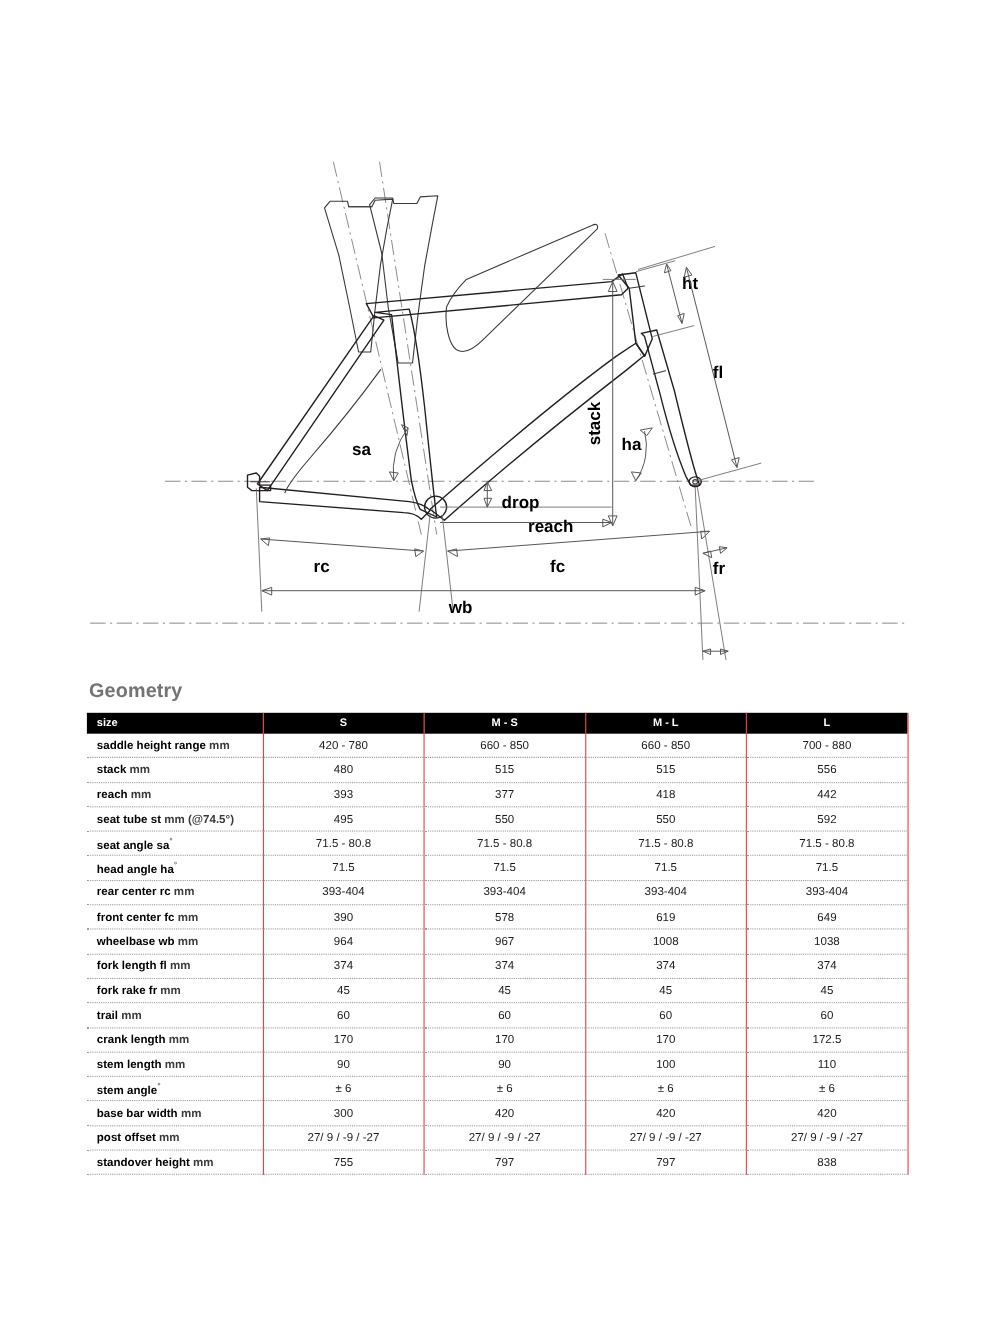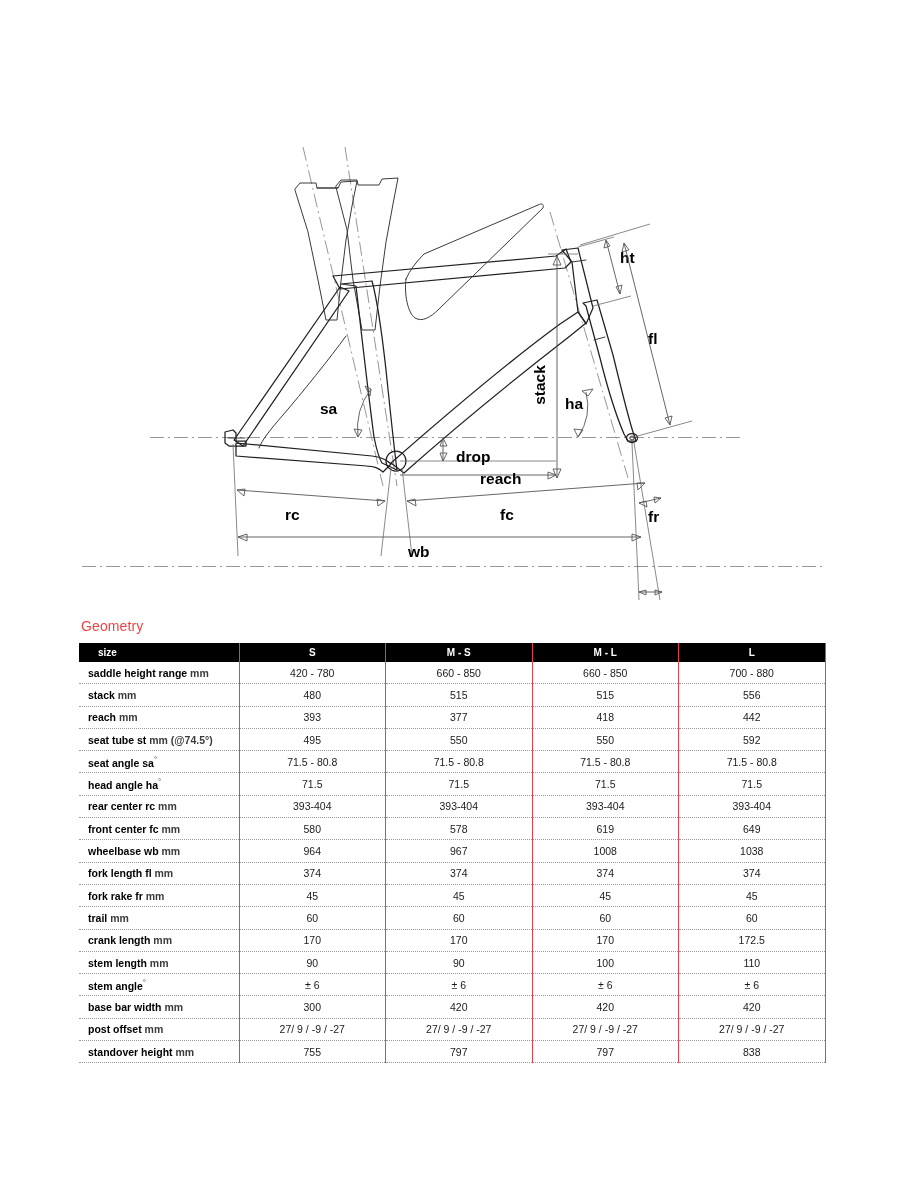--- a/index.html
+++ b/index.html
@@ -67,25 +67,25 @@
   }
 
   
   #geometry-section {
     position: absolute;
     left: 79px;
     top: 618px;
     width: 746px;
   }
   #geometry-title {
-    font-size: 14px;
-    font-weight: normal;
+    font-size: 18px;
+    font-weight: bold;
     letter-spacing: 0.1px;
     margin: 0 0 9px 2px;
-    color: #ef4444;
+    color: #737373;
   }
 
   table.geo {
     border-collapse: collapse;
     width: 746px;
     table-layout: fixed;
     font-size: 10.5px;
   }
   table.geo col.c-label { width: 160px; }
   table.geo col.c-val   { width: 146.5px; }
@@ -97,21 +97,21 @@
     font-weight: bold;
     height: 19px;
     padding: 0;
     text-align: center;
     vertical-align: middle;
     border-right: 1.4px solid #e8404a;
   }
   table.geo thead th:last-child { border-right: 1.4px solid #e8404a; }
   table.geo thead th.lbl {
     text-align: left;
-    padding-left: 19px;
+    padding-left: 9px;
     font-weight: bold;
   }
 
   table.geo tbody td {
     height: 21.3px;
     padding: 0;
     text-align: center;
     vertical-align: middle;
     border-bottom: 1px dotted #9a9a9a;
     border-right: 1.4px solid #e8404a;
@@ -435,21 +435,21 @@
         </tr>
         <tr>
           <td class="lbl"><span>rear center rc</span><span class="unit"> mm</span></td>
           <td>393-404</td>
           <td>393-404</td>
           <td>393-404</td>
           <td>393-404</td>
         </tr>
         <tr>
           <td class="lbl"><span>front center fc</span><span class="unit"> mm</span></td>
-          <td>580</td>
+          <td>390</td>
           <td>578</td>
           <td>619</td>
           <td>649</td>
         </tr>
         <tr>
           <td class="lbl"><span>wheelbase wb</span><span class="unit"> mm</span></td>
           <td>964</td>
           <td>967</td>
           <td>1008</td>
           <td>1038</td>

